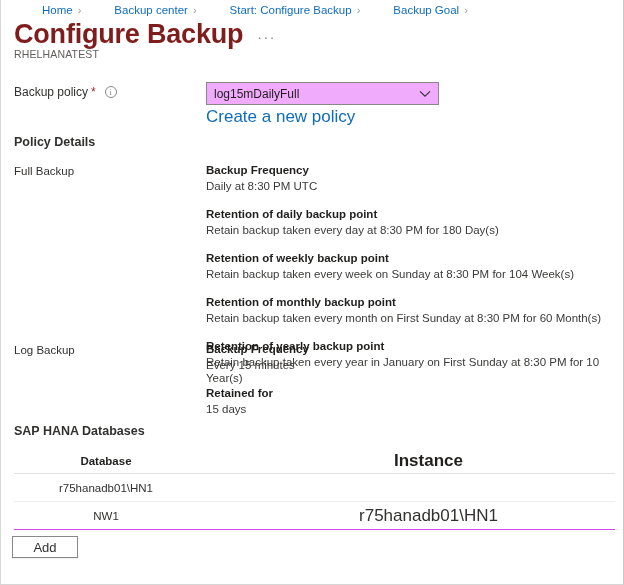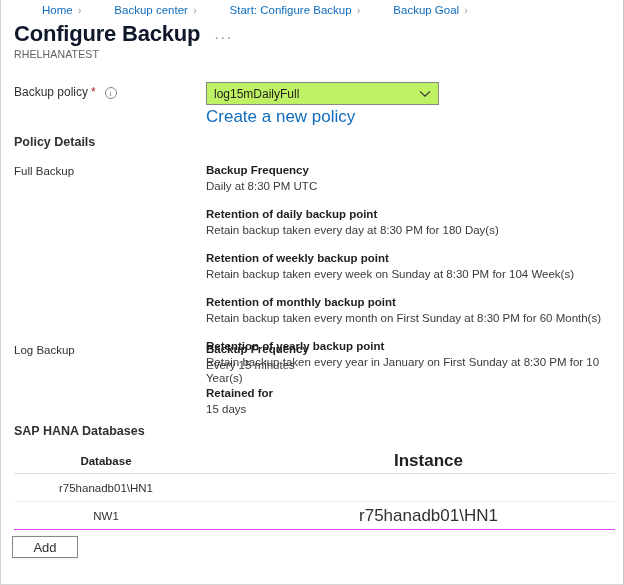--- a/index.html
+++ b/index.html
@@ -51,23 +51,23 @@
 
   
   .title-row {
     position: absolute;
     left: 13px;
     top: 21px;
     display: flex;
     align-items: center;
   }
   .page-title {
-    font-size: 22px;
+    font-size: 27px;
     font-weight: 600;
-    color: #0f172a;
+    color: #7f1d1d;
     letter-spacing: -0.2px;
     line-height: 26px;
   }
   .ellipsis-btn {
     margin-left: 14px;
     margin-top: 6px;
     color: #8a8886;
     font-size: 14px;
     letter-spacing: 1.5px;
     cursor: pointer;
@@ -90,21 +90,21 @@
     width: 600px;
     height: 24px;
   }
   .field-label {
     position: absolute;
     left: 0;
     top: 3px;
     font-size: 12px;
     color: #323130;
     display: flex;
-    align-items: center;
+    align-items: flex-start;
   }
   .req-star {
     color: #a4262c;
     margin-left: 3px;
     font-size: 12px;
   }
   .info-icon {
     display: inline-block;
     margin-left: 9px;
     width: 12px;
@@ -121,21 +121,21 @@
     position: relative;
     top: 1px;
   }
   .select-wrap {
     position: absolute;
     left: 192px;
     top: 0;
     width: 233px;
     height: 23px;
     border: 1px solid #8a8886;
-    background: #bef264;
+    background: #f0abfc;
     display: flex;
     align-items: center;
     cursor: pointer;
   }
   .select-value {
     font-size: 12px;
     color: #201f1e;
     padding-left: 7px;
     flex: 1;
     white-space: nowrap;

